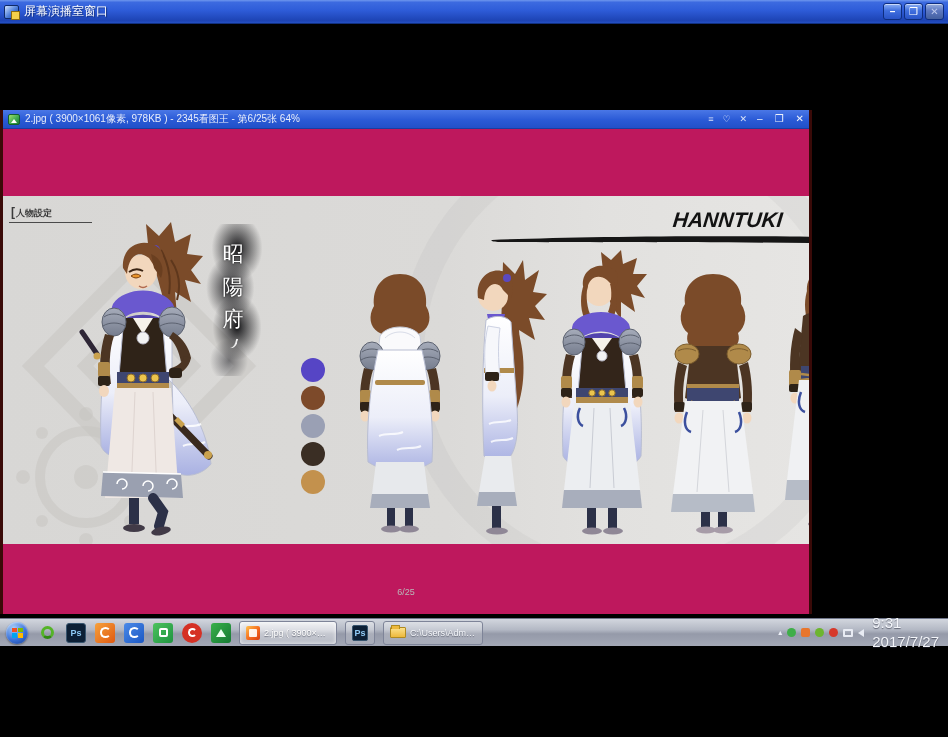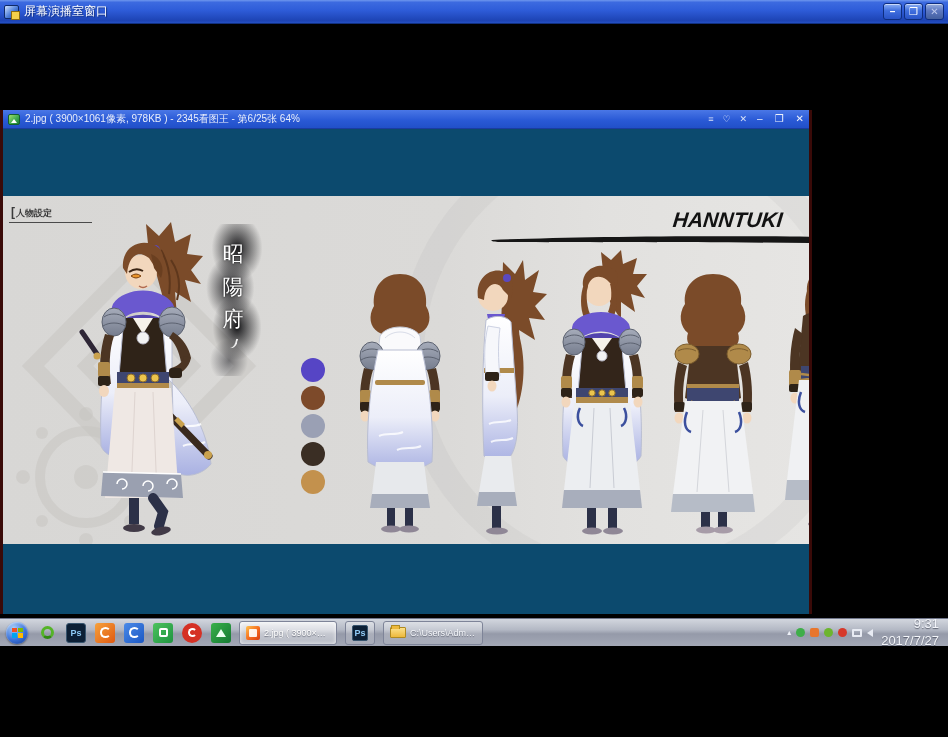--- a/index.html
+++ b/index.html
@@ -39,21 +39,21 @@
   }
   .viewer-title-icon { width:12px; height:11px; border-radius:2px; margin-right:5px; position:relative;
     background:linear-gradient(135deg,#9fe06a 0%,#3aa84e 60%,#1d7a38 100%); border:1px solid #14602c; }
   .viewer-title-icon::after { content:""; position:absolute; left:2px; bottom:1px;
     border-left:3px solid transparent; border-right:3px solid transparent; border-bottom:4px solid #fff; }
   .viewer-title-text { color:#e9eefb; font-size:10px; flex:1 1 auto; white-space:nowrap; overflow:hidden; }
   .vt-icons { display:flex; align-items:center; gap:9px; margin-right:10px; }
   .vt-icons span { color:#d8e1f8; font-size:9px; line-height:1; cursor:default; }
   .vt-winbtns { display:flex; align-items:center; gap:12px; }
   .vt-winbtns span { color:#eef2fc; font-size:10px; line-height:1; cursor:default; }
-  .viewer-body { position:relative; height:485px; background:#0c4a6e; overflow:hidden; }
+  .viewer-body { position:relative; height:485px; background:#be185d; overflow:hidden; }
 
   
   .sheet { position:absolute; left:0; right:0; top:67px; height:348px;
     background:linear-gradient(90deg,#d8d7d5 0%,#dbdad8 55%,#e2e1df 75%,#e6e5e3 100%);
     overflow:hidden; }
   .sheet-label { position:absolute; left:6px; top:8px; font-size:9px; font-weight:bold; color:#3a3a3a;
     border-bottom:1px solid #4a4a4a; padding:1px 40px 2px 2px; }
   .sheet-label .bracket { font-size:12px; margin-right:1px; }
   .signature { position:absolute; right:26px; top:12px; font-size:21px; font-weight:bold; font-style:italic;
     color:#121212; letter-spacing:0px; transform:skewX(-6deg); }
@@ -127,21 +127,21 @@
   .folder::before { content:""; position:absolute; left:0; top:-3px; width:7px; height:3px;
     background:#edb93c; border:1px solid #b08a20; border-bottom:none; border-radius:1px 1px 0 0; }
 
   .tb-right { margin-left:auto; display:flex; align-items:center; gap:6px; }
   .tray { display:flex; align-items:center; gap:5px; }
   .tray .t { font-size:8px; color:#eef1f8; line-height:1; cursor:default; }
   .dot { width:9px; height:9px; border-radius:50%; display:block; }
   .dot.g1{background:#3fae49;} .dot.or{background:#e8762d; border-radius:2px;} .dot.g2{background:#6db52f;} .dot.rd{background:#d6382a;}
   .net { width:10px; height:8px; border:2px solid #e8ebf3; border-radius:1px; display:block; }
   .spk { width:0; height:0; border-top:4px solid transparent; border-bottom:4px solid transparent; border-right:6px solid #e8ebf3; display:block; }
-  .clock { text-align:right; font-size:13px; color:#f3f5fa; line-height:1.25; text-shadow:0 1px 1px rgba(40,45,60,.6);
+  .clock { text-align:left; font-size:15px; color:#f3f5fa; line-height:1.25; text-shadow:0 1px 1px rgba(40,45,60,.6);
     padding:0 6px 0 2px; cursor:default; }
 </style>
 </head>
 <body>
 
 <div class="screen">
 
   <svg width="0" height="0" style="position:absolute" aria-hidden="true">
     <defs>
       <linearGradient id="robeG" x1="0" y1="0" x2="0" y2="1">
@@ -443,20 +443,21 @@
             <rect x="15.5" y="24" width="6" height="5" fill="#6a58cf" transform="rotate(4 18 26)"></rect>
             <rect x="15" y="36" width="6" height="5" fill="#6a58cf"></rect>
             <circle cx="21" cy="4" r="3" fill="#caa24e"></circle>
             <ellipse cx="18.5" cy="48" rx="7" ry="3.5" fill="#caa24e"></ellipse>
             <path d="M18,52 C15,95 18,150 31,200" stroke="#4a3018" stroke-width="8" fill="none" stroke-linecap="round"></path>
             <path d="M17,60 C15,100 18,150 29,194" stroke="#5f3f22" stroke-width="2" fill="none"></path>
           </svg>
         </div>
       </div>
 
+      <div class="page-indicator">6/25</div>
     </div>
   </div>
 
   <div class="taskbar">
     <div class="tb-left">
       <span class="start-orb">
           <span class="orb-flag">
             <i></i>
             <i></i>
             <i></i>

